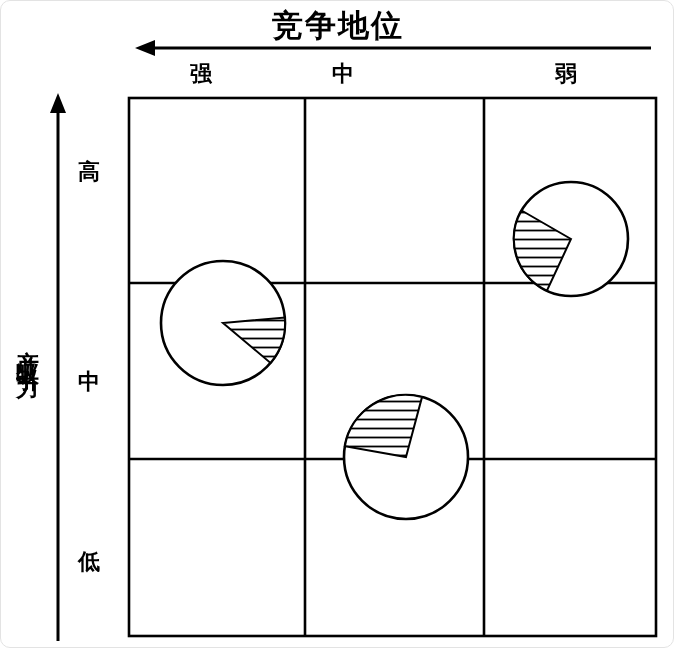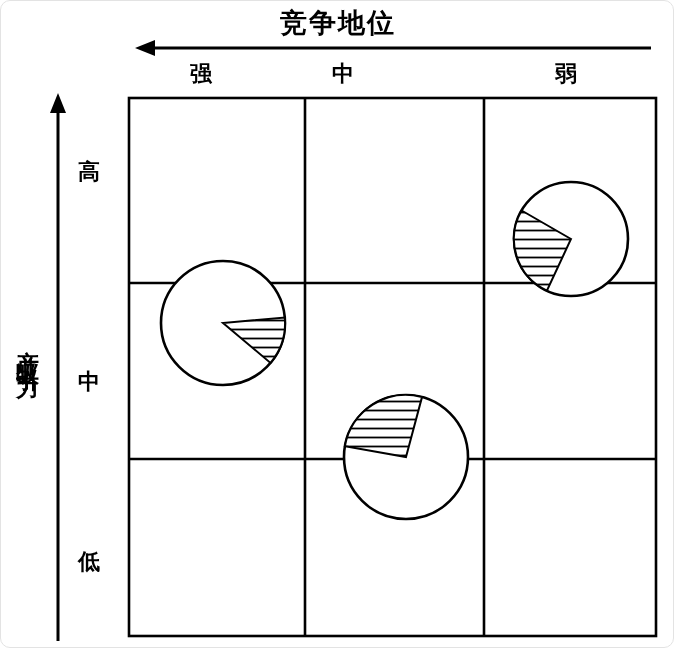--- a/index.html
+++ b/index.html
@@ -45,21 +45,21 @@
     position: absolute;
     color: #000;
     text-align: center;
     line-height: 1.2;
     user-select: none;
   }
   .axis-title-x {
     left: 0;
     top: 6px;
     width: 674px;
-    font-size: 27px;
+    font-size: 31px;
     font-weight: 600;
     letter-spacing: 2px;
   }
   .axis-title-y {
     left: 8px;
     top: 252px;
     width: 32px;
     font-size: 23px;
     font-weight: 600;
     writing-mode: vertical-rl;

